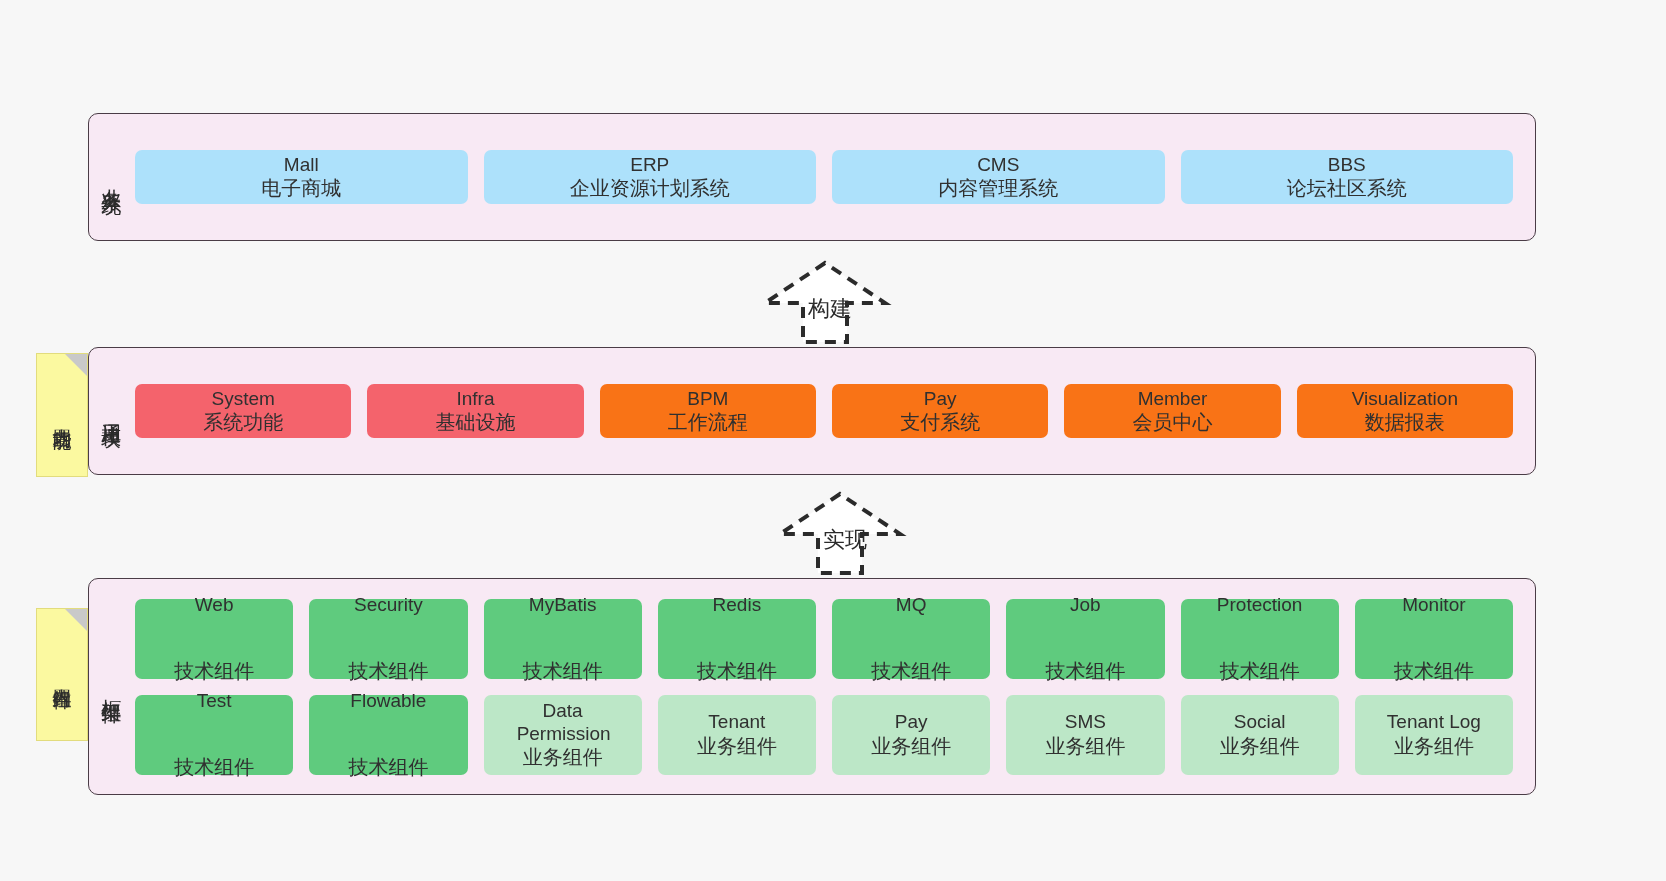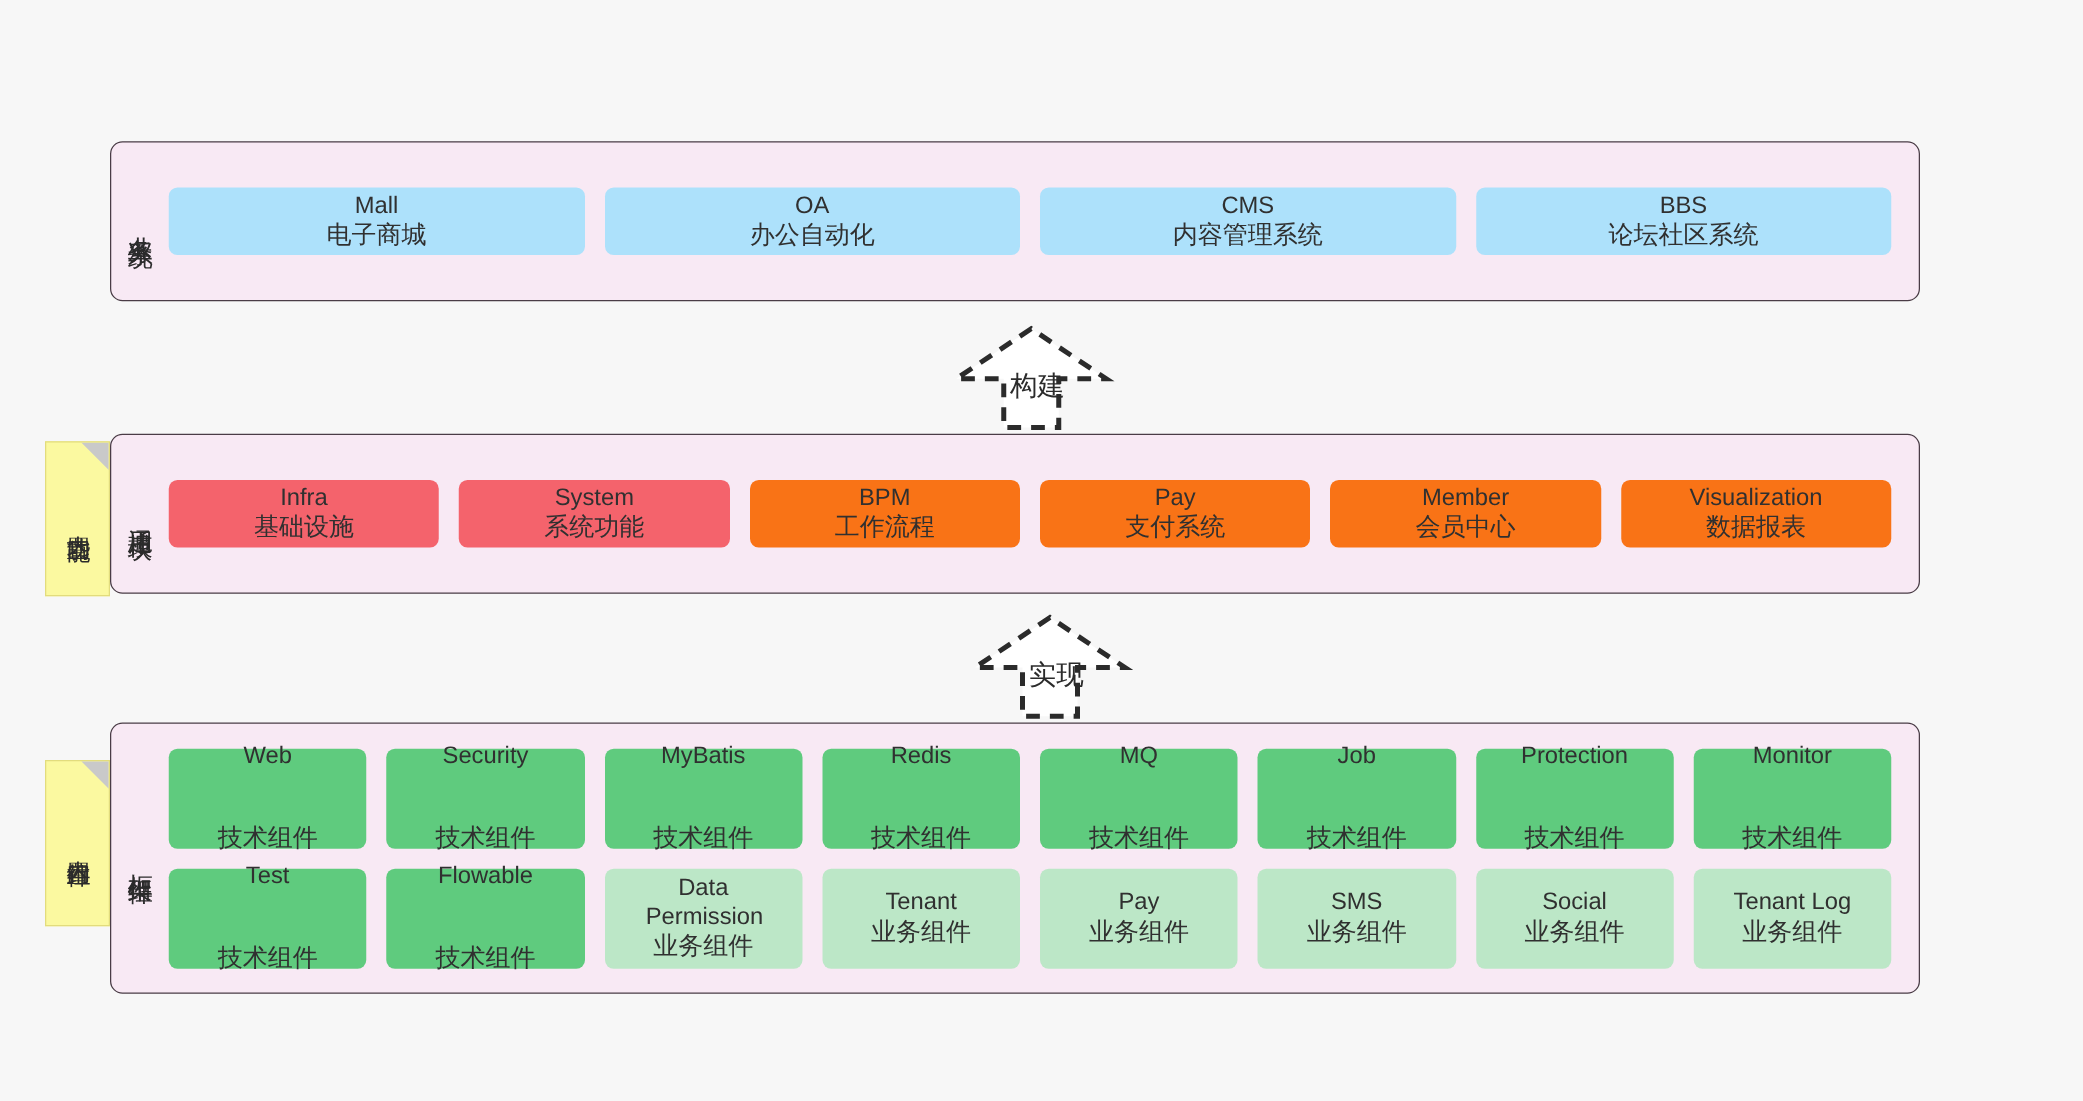--- a/index.html
+++ b/index.html
@@ -128,22 +128,22 @@
 
   <div class="layer" style="left:88px; top:113px; width:1448px; height:128px;">
     <div class="layer-title">业务系统</div>
     <div class="layer-body">
       <div class="box-row">
         <div class="node c-blue">
           <span class="n-name">Mall</span>
           <span class="n-sub">电子商城</span>
         </div>
         <div class="node c-blue">
-          <span class="n-name">OA</span>
-          <span class="n-sub">办公自动化</span>
+          <span class="n-name">ERP</span>
+          <span class="n-sub">企业资源计划系统</span>
         </div>
         <div class="node c-blue">
           <span class="n-name">CMS</span>
           <span class="n-sub">内容管理系统</span>
         </div>
         <div class="node c-blue">
           <span class="n-name">BBS</span>
           <span class="n-sub">论坛社区系统</span>
         </div>
       </div>
@@ -160,26 +160,26 @@
   <div class="note" style="left:36px; top:353px; width:52px; height:124px;">
     <span class="fold"></span>
     <span class="note-label">内置功能</span>
   </div>
 
   <div class="layer" style="left:88px; top:347px; width:1448px; height:128px;">
     <div class="layer-title">通用模块</div>
     <div class="layer-body">
       <div class="box-row">
         <div class="node c-red">
+          <span class="n-name">System</span>
+          <span class="n-sub">系统功能</span>
+        </div>
+        <div class="node c-red">
           <span class="n-name">Infra</span>
           <span class="n-sub">基础设施</span>
-        </div>
-        <div class="node c-red">
-          <span class="n-name">System</span>
-          <span class="n-sub">系统功能</span>
         </div>
         <div class="node c-pink">
           <span class="n-name">BPM</span>
           <span class="n-sub">工作流程</span>
         </div>
         <div class="node c-pink">
           <span class="n-name">Pay</span>
           <span class="n-sub">支付系统</span>
         </div>
         <div class="node c-pink">

